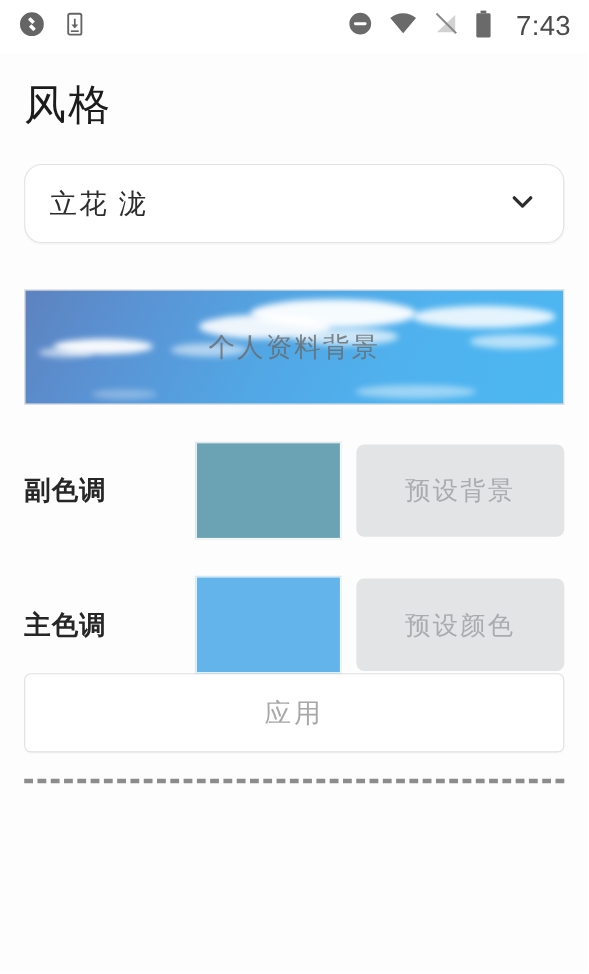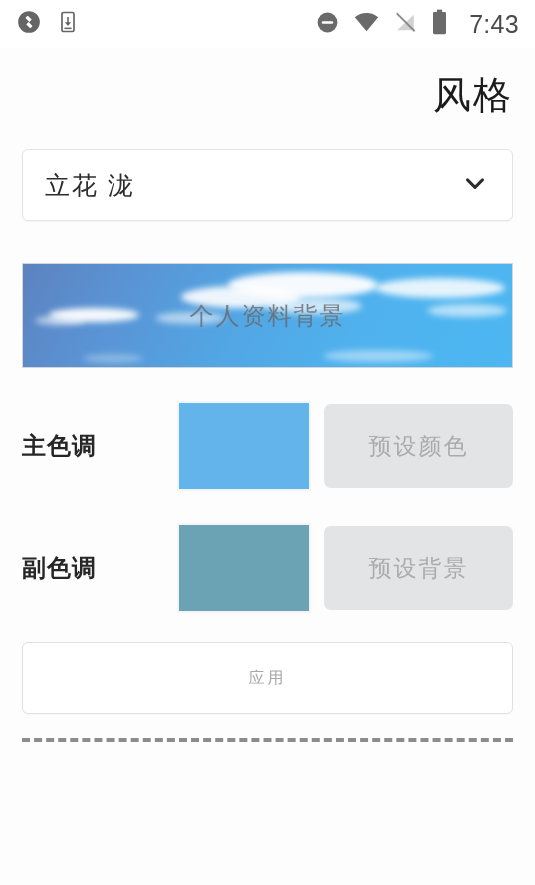--- a/index.html
+++ b/index.html
@@ -40,40 +40,40 @@
     color: #4a4a4a;
     letter-spacing: 0.3px;
     margin-left: 8px;
   }
   .sicon { display: block; }
 
   
   .content { padding: 0 22px; }
 
   .section-title {
-    text-align: right;
+    text-align: left;
     font-size: 38px;
     color: #1c1c1c;
     font-weight: 400;
     letter-spacing: 2px;
     margin-top: 22px;
   }
   .section-sub {
     font-size: 21px;
     color: #9b9b9b;
     margin-top: 22px;
     letter-spacing: 1px;
   }
 
   
   .select {
     margin-top: 28px;
     height: 72px;
     border: 1px solid #e3e3e3;
-    border-radius: 6px;
+    border-radius: 16px;
     background: #ffffff;
     display: flex;
     align-items: center;
     padding: 0 22px;
     box-shadow: 0 1px 1px rgba(0,0,0,0.03);
   }
   .select-value {
     font-size: 25px;
     color: #2d2d2d;
     letter-spacing: 2px;
@@ -145,27 +145,26 @@
     color: #a9abae;
     font-size: 23px;
     letter-spacing: 2px;
     font-family: inherit;
   }
 
   
   .apply-btn {
     display: block;
     width: 100%;
-    margin-top: 30px;
     height: 72px;
     background: #ffffff;
     border: 1px solid #e0e0e0;
     border-radius: 6px;
     color: #a8a8a8;
-    font-size: 16px;
+    font-size: 24px;
     letter-spacing: 3px;
     font-family: inherit;
     box-shadow: 0 1px 1px rgba(0,0,0,0.02);
   }
 
   .divider {
     margin-top: 24px;
     border-top: 4px dashed #8c8c8c;
     height: 0;
   }
@@ -240,30 +239,30 @@
       <div class="cloud" style="width:150px;height:26px;left:205px;top:8px;opacity:.95"></div>
       <div class="cloud" style="width:95px;height:16px;left:244px;top:34px;opacity:.7"></div>
       <div class="cloud" style="width:130px;height:20px;left:352px;top:14px;opacity:.85"></div>
       <div class="cloud" style="width:80px;height:13px;left:404px;top:40px;opacity:.6"></div>
       <div class="cloud" style="width:110px;height:12px;left:300px;top:86px;opacity:.45"></div>
       <div class="cloud" style="width:60px;height:9px;left:60px;top:90px;opacity:.3"></div>
       <div class="banner-label">个人资料背景</div>
     </div>
 
     <div class="color-row">
+      <div class="color-label">副色调</div>
+      <div class="swatch" style="background:#6ba3b5"></div>
+      <button class="preset-btn">预设背景</button>
+    </div>
+
+    <div class="color-row">
       <div class="color-label">主色调</div>
       <div class="swatch" style="background:#62b4ea"></div>
       <button class="preset-btn">预设颜色</button>
     </div>
 
-    <div class="color-row">
-      <div class="color-label">副色调</div>
-      <div class="swatch" style="background:#6ba3b5"></div>
-      <button class="preset-btn">预设背景</button>
-    </div>
-
     <button class="apply-btn">应用</button>
 
     <div class="divider"></div>
 
 
   </div>
 </div>
 
 </body></html>

